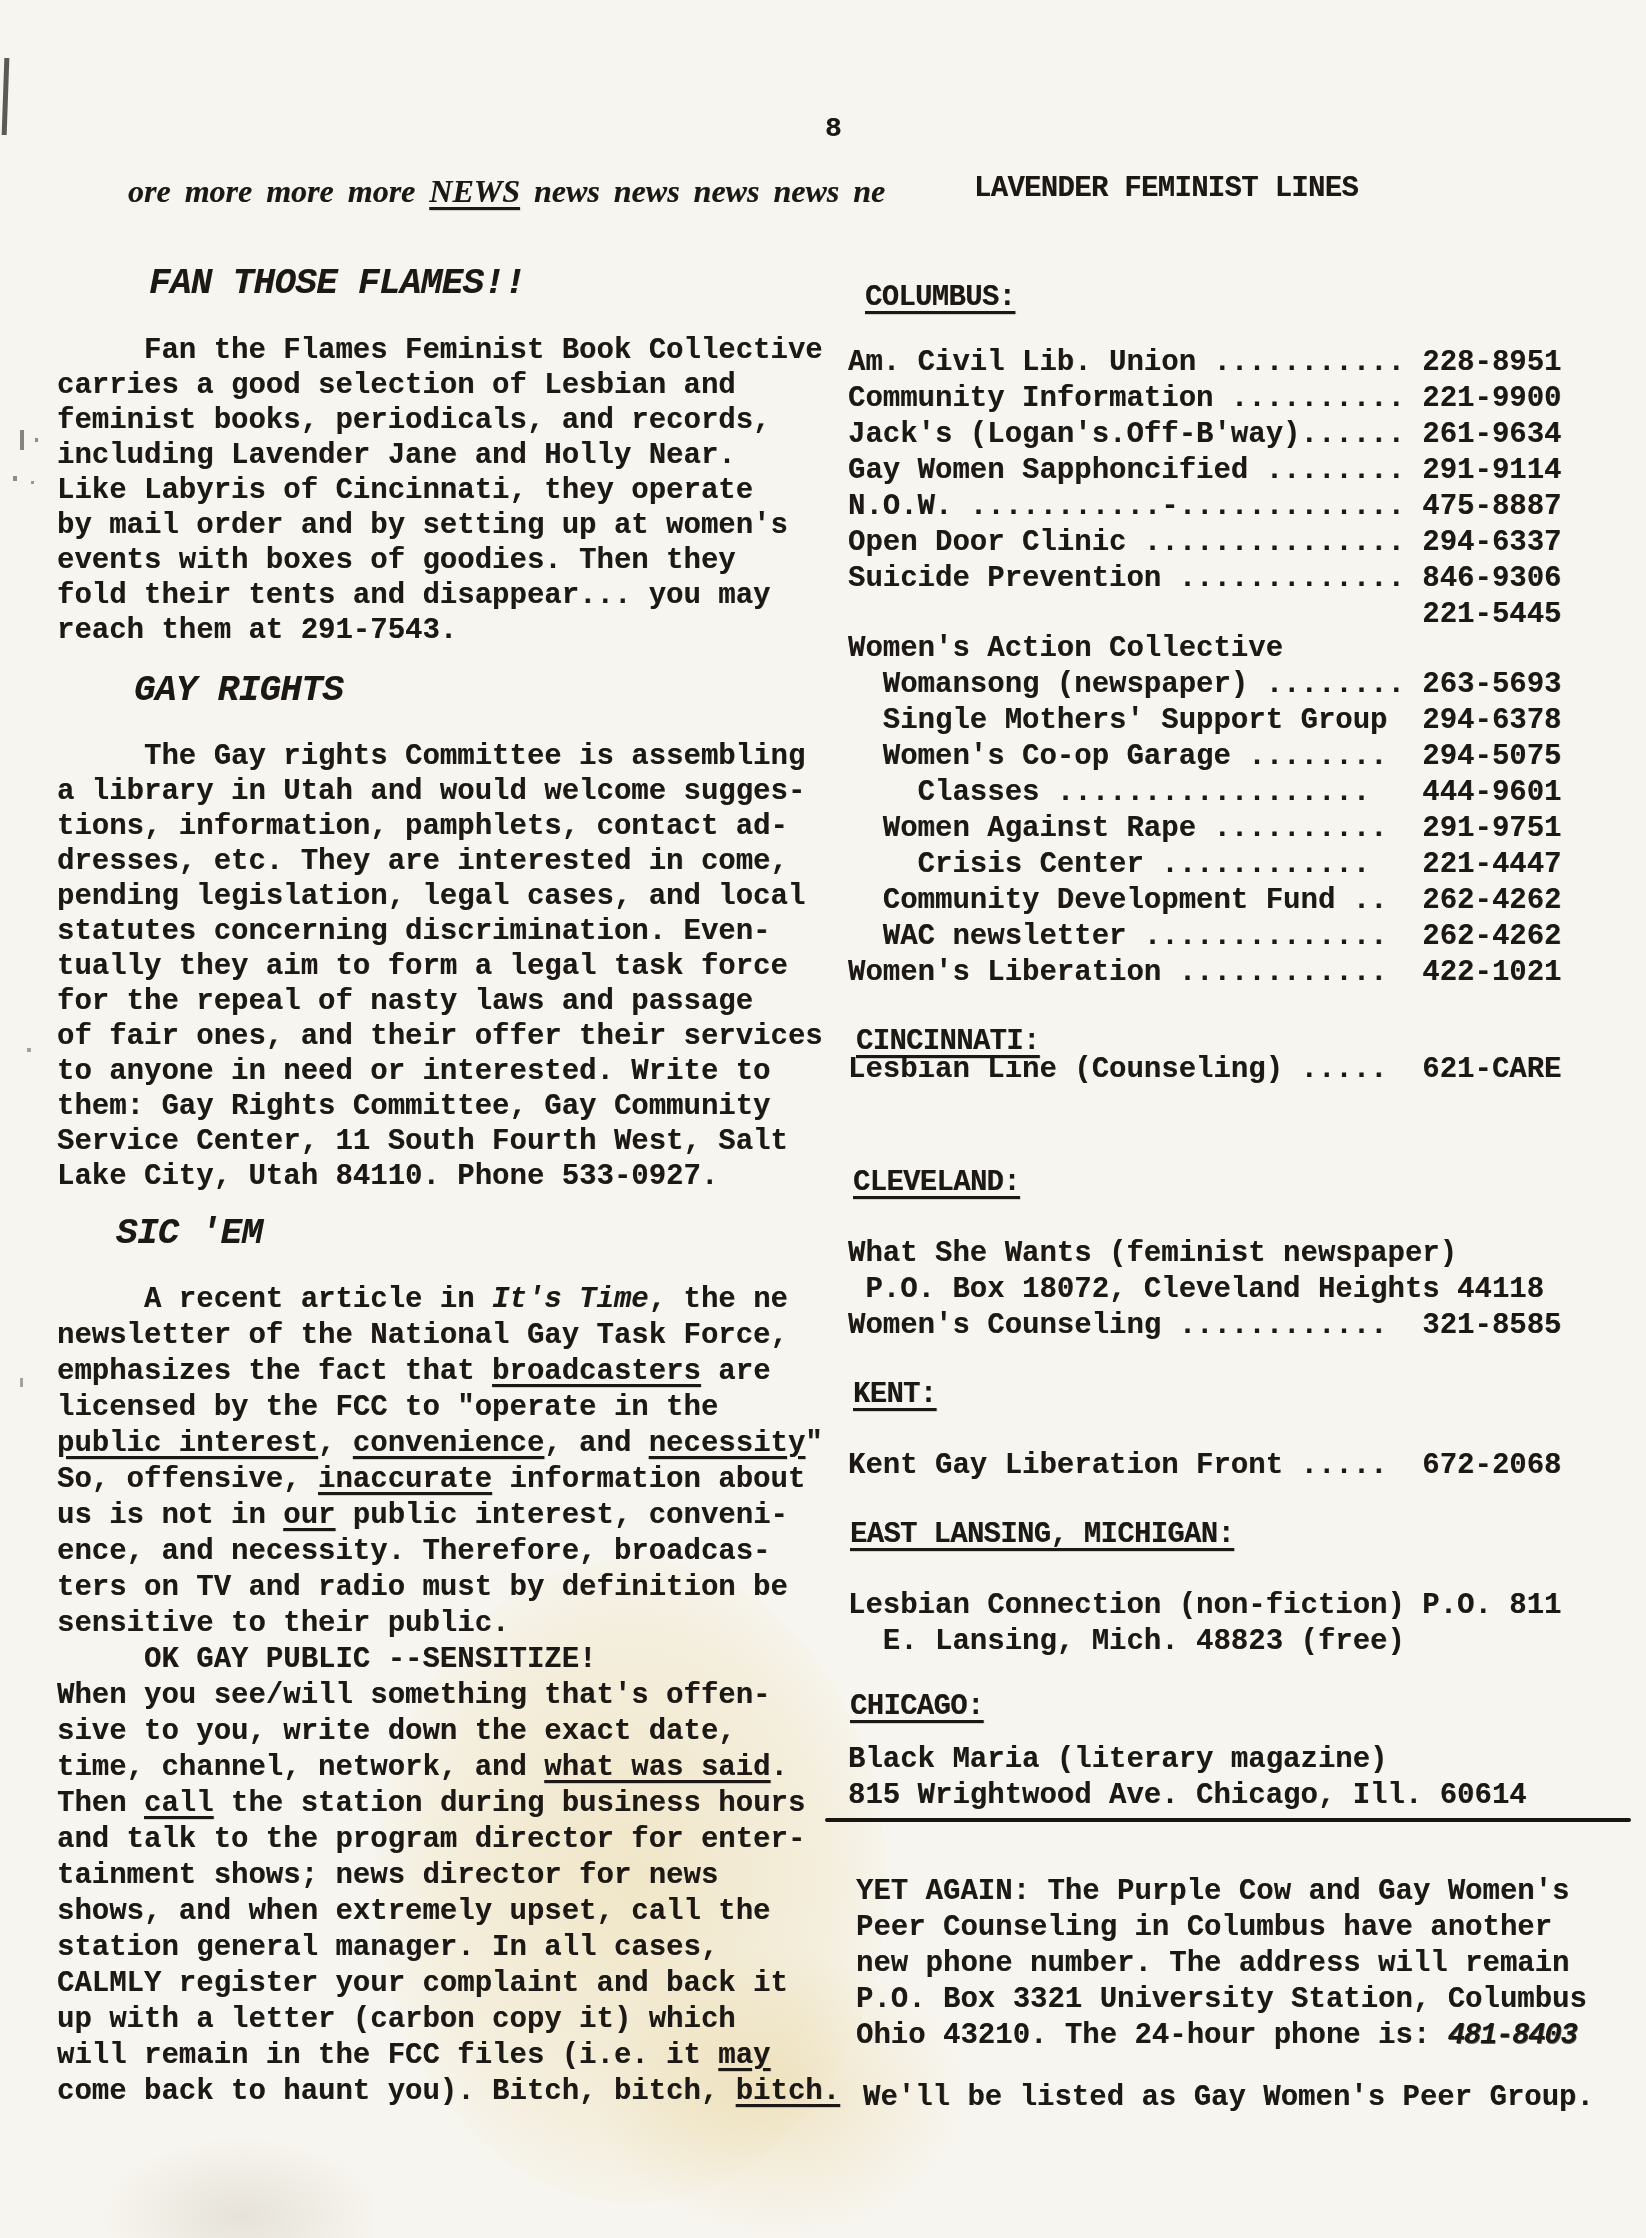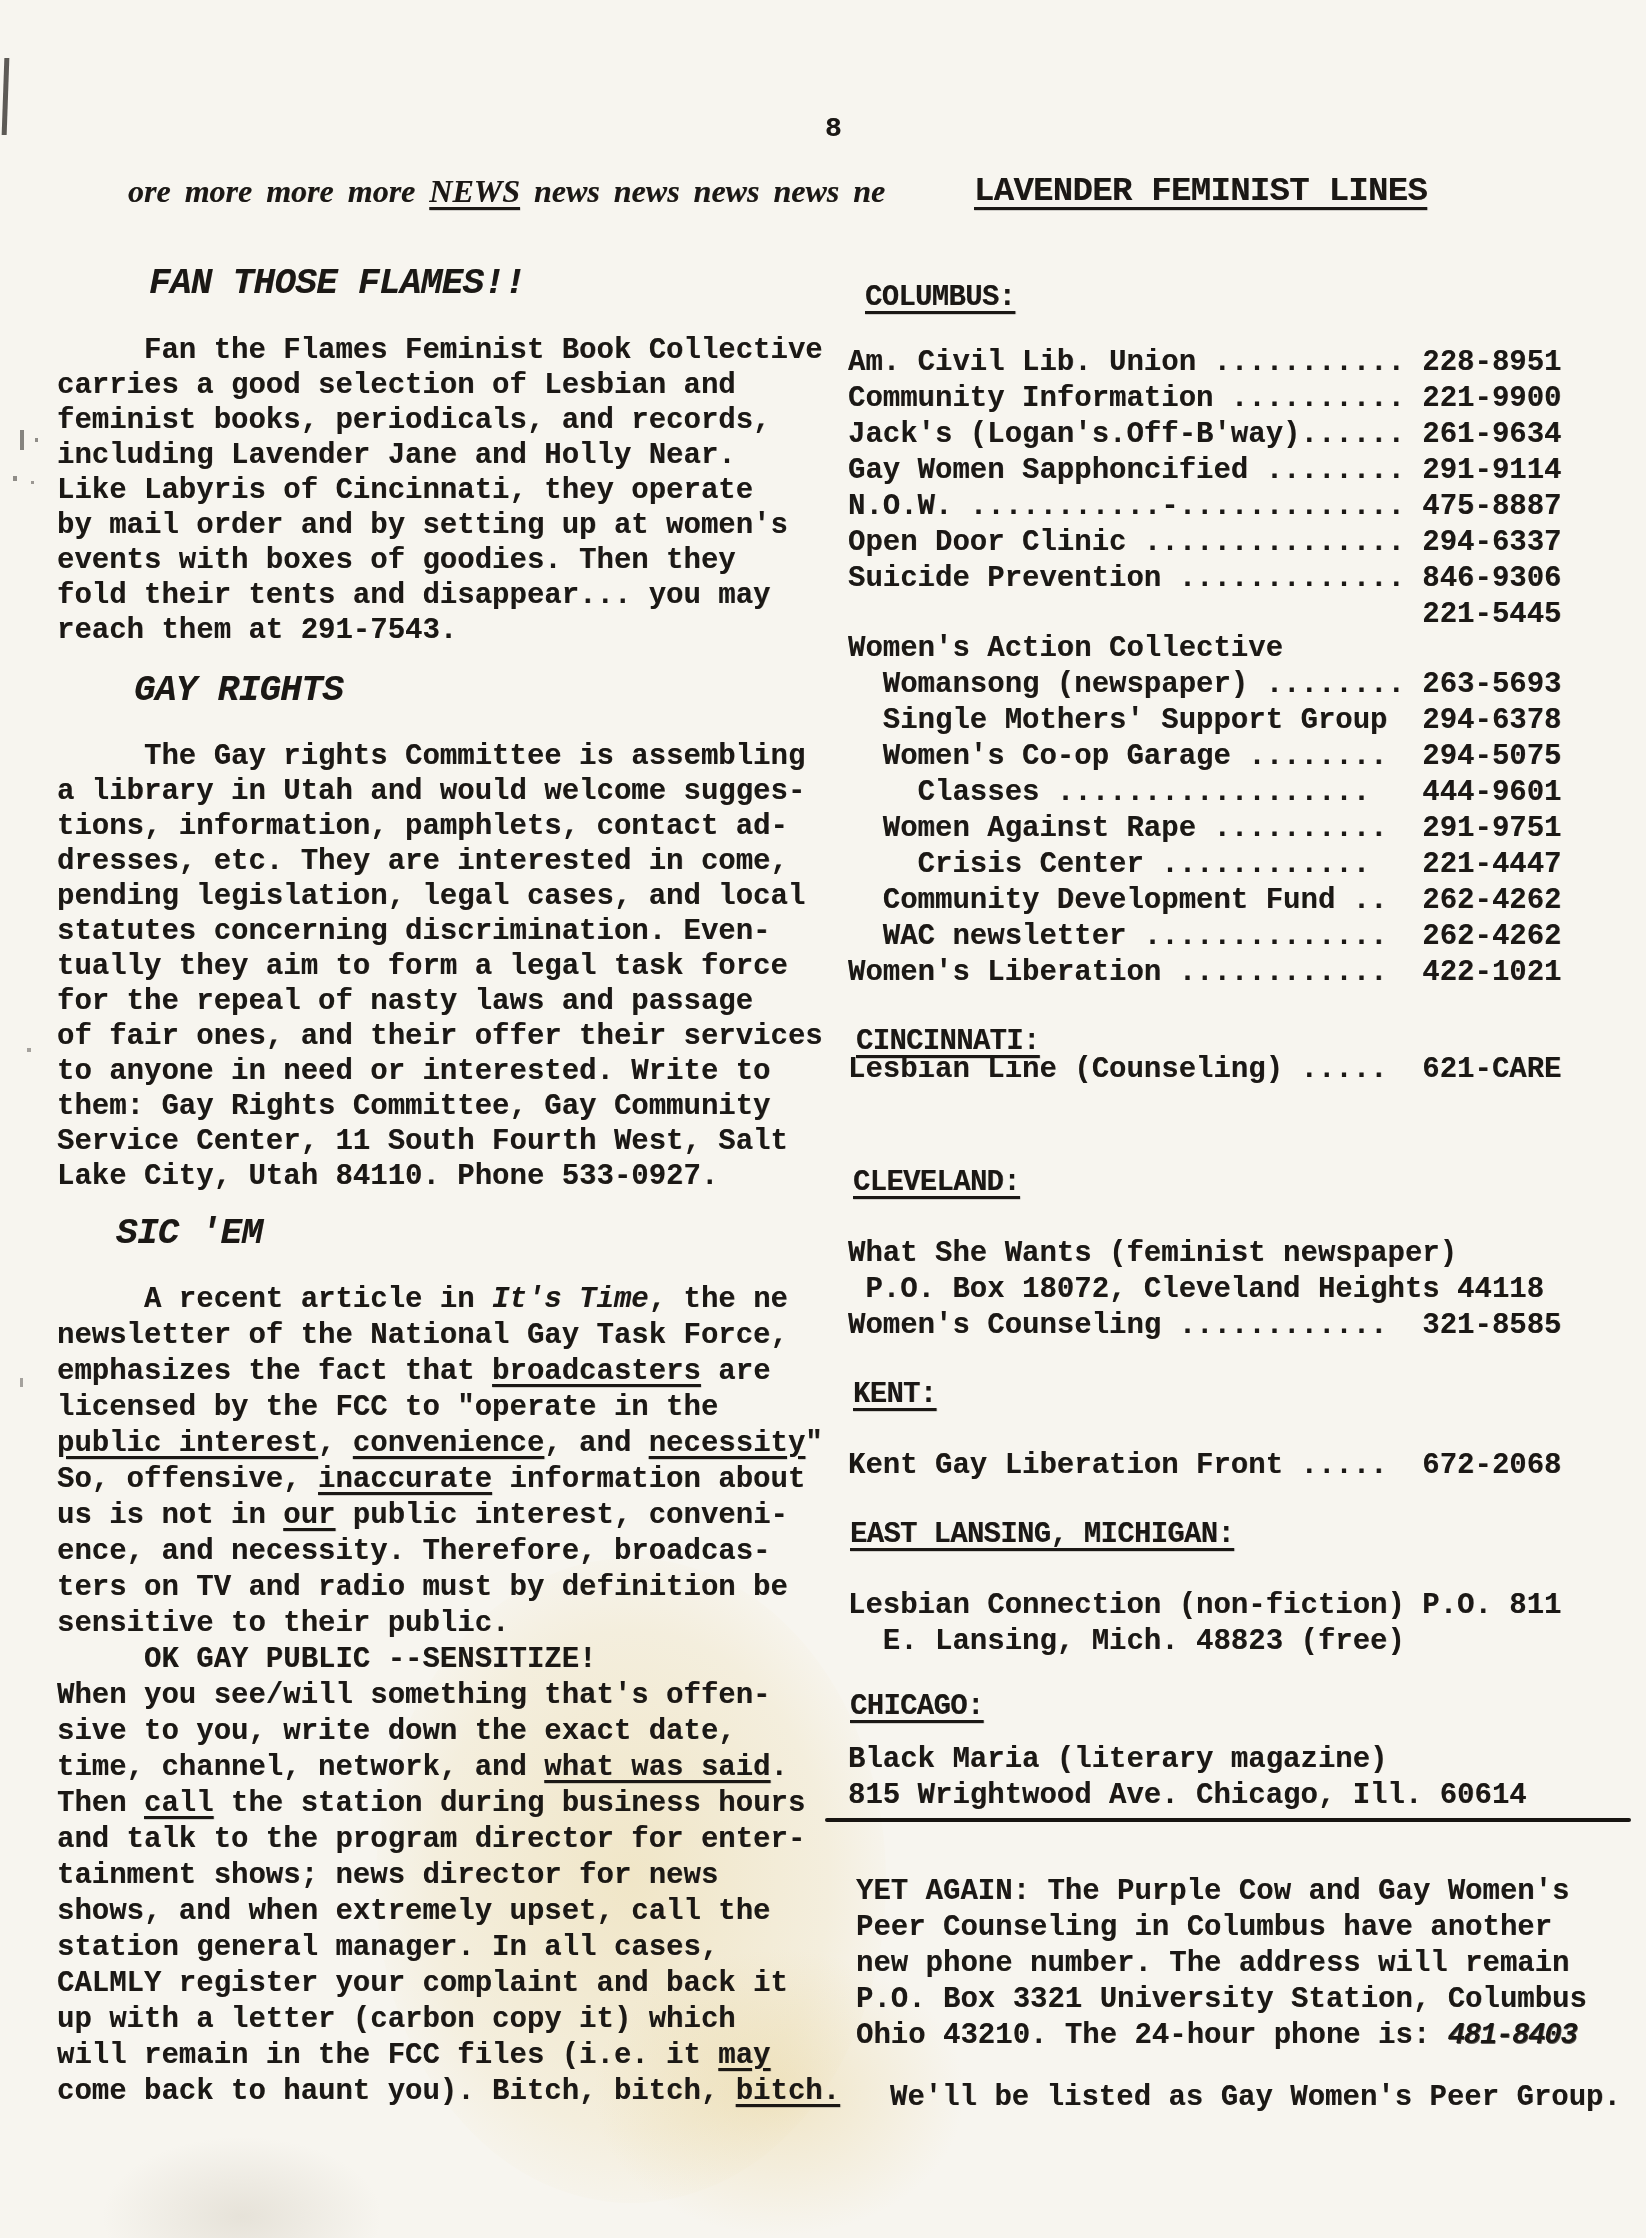--- a/index.html
+++ b/index.html
@@ -15,21 +15,21 @@
   .ln{white-space:pre;}
   .para{font-size:29px;}
   .lh52 .ln{line-height:35px;}
   .lh53 .ln{line-height:36px;}
   .lh54 .ln{line-height:36px;}
   u{text-decoration-thickness:2.7px;text-underline-offset:5.4px;}
   i{font-style:italic;}
   b.hand{font-weight:900;letter-spacing:-1.3px;text-shadow:0.7px 0.7px 0 rgba(27,24,21,0.7);font-style:italic;}
   .sec-head{font-size:36px;font-style:italic;letter-spacing:-0.7px;}
   .city-head{font-size:29px;text-decoration:underline;text-decoration-thickness:3.4px;text-underline-offset:6px;letter-spacing:-0.7px;}
-  .page-title{font-size:34px;letter-spacing:-0.7px;text-decoration:underline;text-decoration-thickness:3.4px;text-underline-offset:6.7px;}
+  .page-title{font-size:29px;letter-spacing:-0.7px;text-decoration-thickness:3.4px;text-underline-offset:6.7px;}
   .script-line{
     font-family:Liberation Serif, serif;
     font-style:italic;font-weight:700;font-size:32px;word-spacing:6px;letter-spacing:0px;
   }
   .pageno{font-size:28px;}
   .rule{background:#181512;border-radius:2px;}
   .stain{position:absolute;border-radius:50%;pointer-events:none;}
   .s1{left:376px;top:1558px;width:510px;height:645px;background:radial-gradient(ellipse at center,rgba(230,207,140,0.40) 0%,rgba(230,207,140,0.18) 55%,rgba(230,207,140,0) 75%);}
   .s2{left:591px;top:1948px;width:376px;height:289px;background:radial-gradient(ellipse at center,rgba(226,198,120,0.35) 0%,rgba(226,198,120,0) 70%);}
   .s3{left:101px;top:2136px;width:282px;height:161px;background:radial-gradient(ellipse at center,rgba(180,170,150,0.25) 0%,rgba(180,170,150,0) 70%);}
@@ -169,15 +169,15 @@
   <div class="abs rule" style="left:825px;top:1818px;width:806px;height:4px;"></div>
 
   <div class="abs txt para lh53" style="left:856px;top:1874px;">
       <div class="ln">YET AGAIN: The Purple Cow and Gay Women's</div>
       <div class="ln">Peer Counseling in Columbus have another</div>
       <div class="ln">new phone number. The address will remain</div>
       <div class="ln">P.O. Box 3321 University Station, Columbus</div>
       <div class="ln">Ohio 43210. The 24-hour phone is: <b class="hand">481-8403</b></div>
     </div>
 
-  <div class="abs txt para" style="left:890px;top:2081px;">We'll be listed as Gay Women's Peer Group.</div>
+  <div class="abs txt para" style="left:863px;top:2081px;">We'll be listed as Gay Women's Peer Group.</div>
 </div>
 
 
 </body></html>

